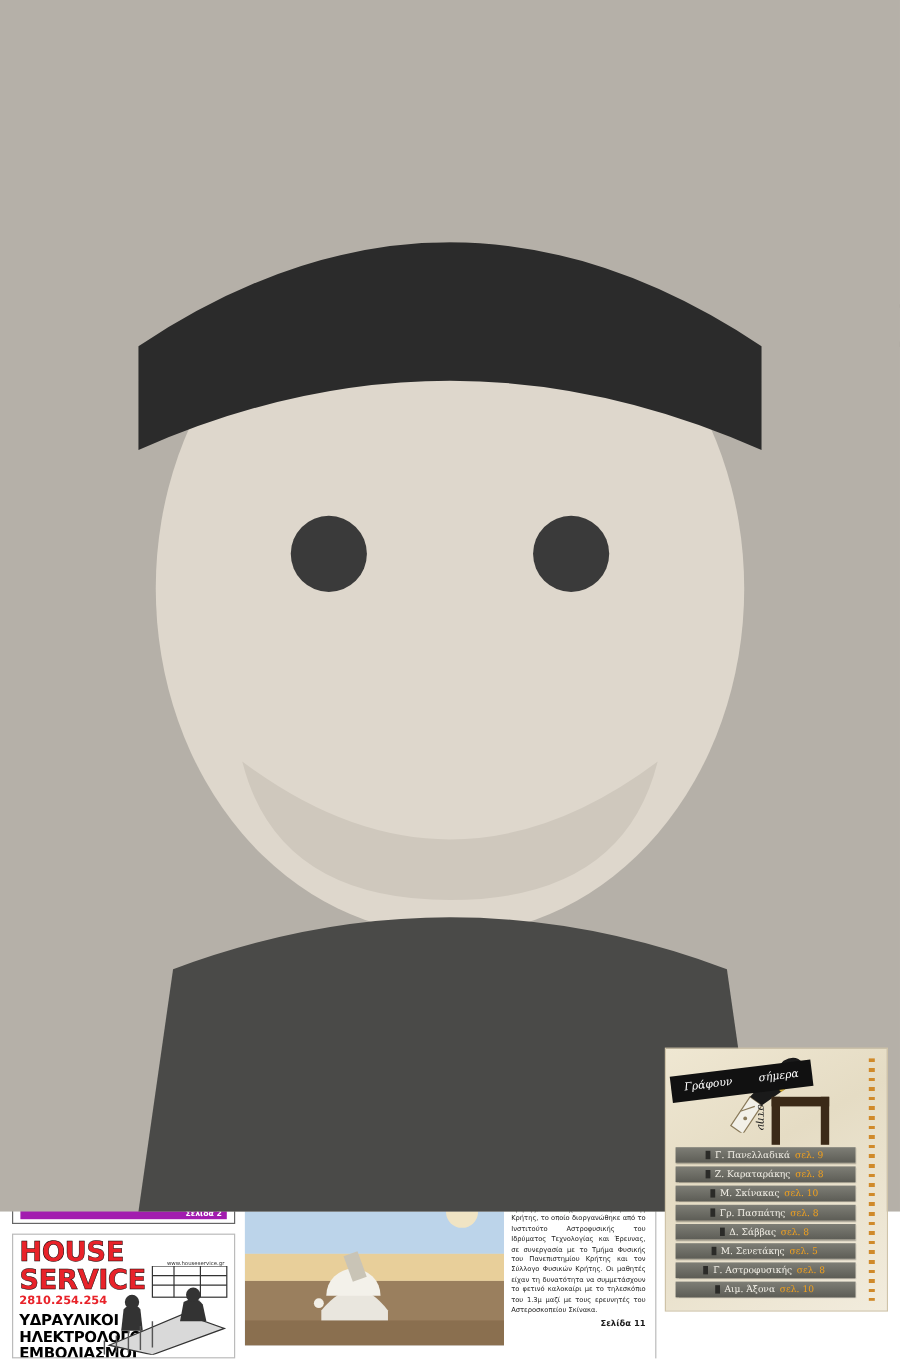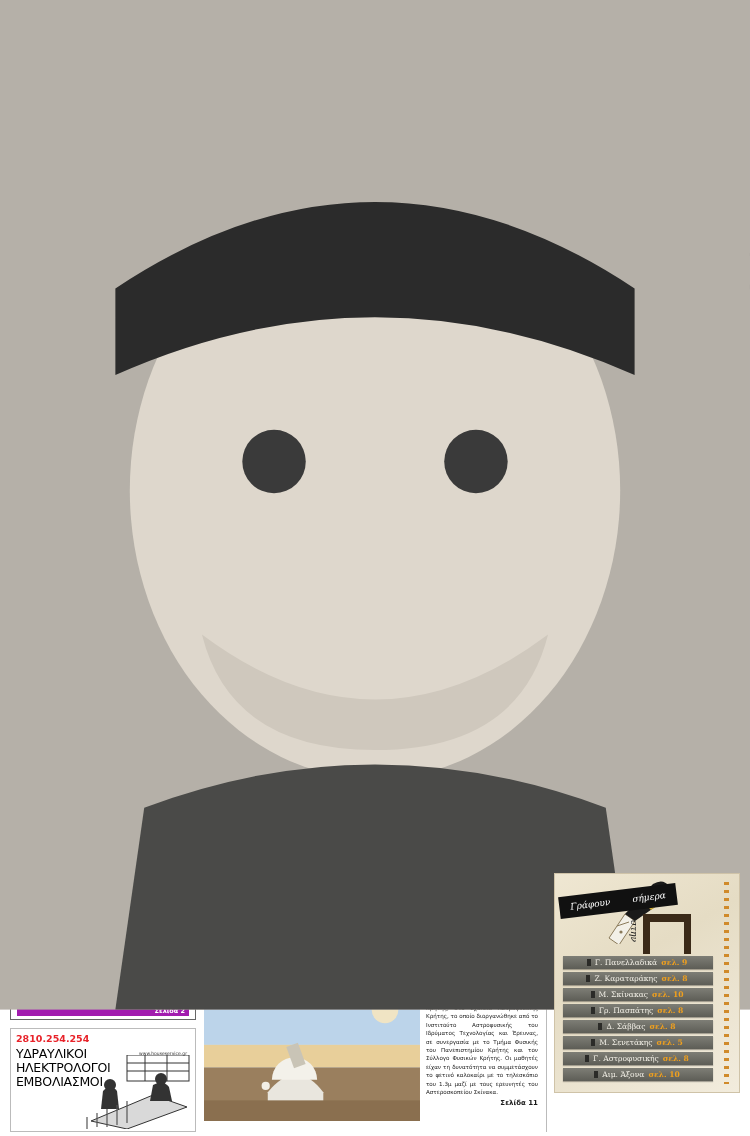--- a/index.html
+++ b/index.html
@@ -88,21 +88,21 @@
   .kritika-epi{text-align:center;font-family:"DejaVu Serif","Liberation Serif",serif;font-style:italic;font-size:12px;}
   .kritika-word{text-align:center;font-weight:bold;font-size:24px;letter-spacing:1px;line-height:1;position:relative;}
   .mustache{display:block;width:34px;height:12px;margin:-4px auto 0 auto;}
   .kritika-head{text-align:center;font-size:12px;line-height:1.3;margin-top:2px;}
   .kritika-ref{background:#a21caf;color:#fff;text-align:right;font-size:6.5px;font-weight:bold;padding:1px 4px;margin-top:3px;}
 
   .house{margin-top:8px;border:1px solid #bbb;background:#fff;padding:4px 5px;position:relative;overflow:hidden;height:104px;box-sizing:border-box;}
   .house-title{color:#e8232a;font-weight:bold;font-size:23px;letter-spacing:-.5px;line-height:1;-webkit-text-stroke:.4px #000;}
   .house-phone{color:#e8232a;font-weight:bold;font-size:9.5px;}
   .house-www{font-size:4.5px;color:#333;position:absolute;right:8px;top:22px;}
-  .house-list{font-weight:normal;font-size:12.5px;line-height:1.12;margin-top:3px;letter-spacing:-.3px;}
+  .house-list{font-weight:bold;font-size:12.5px;line-height:1.12;margin-top:3px;letter-spacing:-.3px;}
 
   .anaplasi{border-top:1.5px solid #000;padding-top:4px;}
   .anaplasi-head{font-size:20px;line-height:1.1;letter-spacing:-.6px;}
   .anaplasi-body{font-size:5.8px;line-height:1.55;text-align:justify;margin-top:4px;color:#1a1a1a;}
 
   .skinakas{margin-top:8px;border-top:1px solid #000;padding-top:5px;}
   .skinakas-head{font-size:19px;letter-spacing:-.5px;}
   .skinakas-head b{color:#1f5fa8;font-weight:bold;}
   .skinakas-row{display:flex;gap:6px;margin-top:5px;}
   .skinakas-photo{flex:1;min-width:0;height:142px;overflow:hidden;position:relative;background:#cfe0ef;}
@@ -127,21 +127,21 @@
     background:linear-gradient(150deg,#efe7d2 0%,#e5dcc4 40%,#f2ecdd 100%);}
   .gr-banner{position:absolute;left:4px;top:16px;width:118px;height:22px;background:#111;transform:rotate(-7deg);}
   .gr-banner span{color:#fff;font-family:"DejaVu Serif","Liberation Serif",serif;font-style:italic;font-size:9px;display:flex;height:100%;align-items:center;justify-content:space-around;}
   .gr-stin{position:absolute;left:74px;top:46px;writing-mode:vertical-rl;font-family:"DejaVu Serif","Liberation Serif",serif;font-style:italic;font-size:9px;color:#222;}
   .gr-pi{position:absolute;left:88px;top:40px;width:34px;height:32px;border:7px solid #3b2a18;border-top-width:8px;border-bottom:none;}
   .gr-pen{position:absolute;left:44px;top:6px;width:84px;height:64px;}
   .gr-list{position:absolute;left:8px;bottom:8px;right:26px;}
   .gr-item{background:linear-gradient(#7e7e76,#5d5d56);color:#f2efe6;font-family:"DejaVu Serif","Liberation Serif",serif;font-size:7.6px;padding:2px 6px 2px 4px;margin-bottom:3px;display:flex;align-items:center;gap:4px;justify-content:center;box-shadow:0 1px 1px rgba(0,0,0,.3);}
   .gr-item .sq{width:4px;height:7px;background:#2b2b28;flex:0 0 4px;}
   .gr-item .nm{flex:0 0 auto;}
-  .gr-item .pg{color:#f0a01e;font-weight:bold;}
+  .gr-item .pg{color:#f0a01e;font-weight:normal;}
   .gr-dots{position:absolute;right:10px;top:8px;bottom:8px;width:5px;
     background:repeating-linear-gradient(180deg,#d08a2a 0 3px,transparent 3px 8px);}
 
   
   .ph-fill{position:absolute;inset:0;}
 </style>
 </head>
 <body>
 
 <div class="page">
@@ -397,20 +397,21 @@
             <div class="kritika-epi">ε πι...</div>
             <div class="kritika-word">ΚΡΗΤΙΚΑ</div>
             <svg class="mustache" viewBox="0 0 34 12">
               <path d="M17 3 q-5 -4 -11 -1 q-7 4 -3 8 q5 4 9 -2 q1 -2 5 -2 q4 0 5 2 q4 6 9 2 q4 -4 -3 -8 q-6 -3 -11 1z" fill="#111"></path>
             </svg>
             <div class="kritika-head">Μα το "πράσινο νησί" εκτός πράσινης λίστας;</div>
             <div class="kritika-ref">Σελίδα 2</div>
           </div>
 
           <div class="house">
+            <div class="house-title">HOUSE SERVICE</div>
             <div class="house-phone">2810.254.254</div>
             <div class="house-www">www.houseservice.gr</div>
             <div class="house-list">
               <div>ΥΔΡΑΥΛΙΚΟΙ</div>
               <div>ΗΛΕΚΤΡΟΛΟΓΟΙ</div>
               <div>ΕΜΒΟΛΙΑΣΜΟΙ</div>
 
             </div>
 
             <svg style="position:absolute;right:2px;top:26px;" width="110" height="74" viewBox="0 0 110 74">

